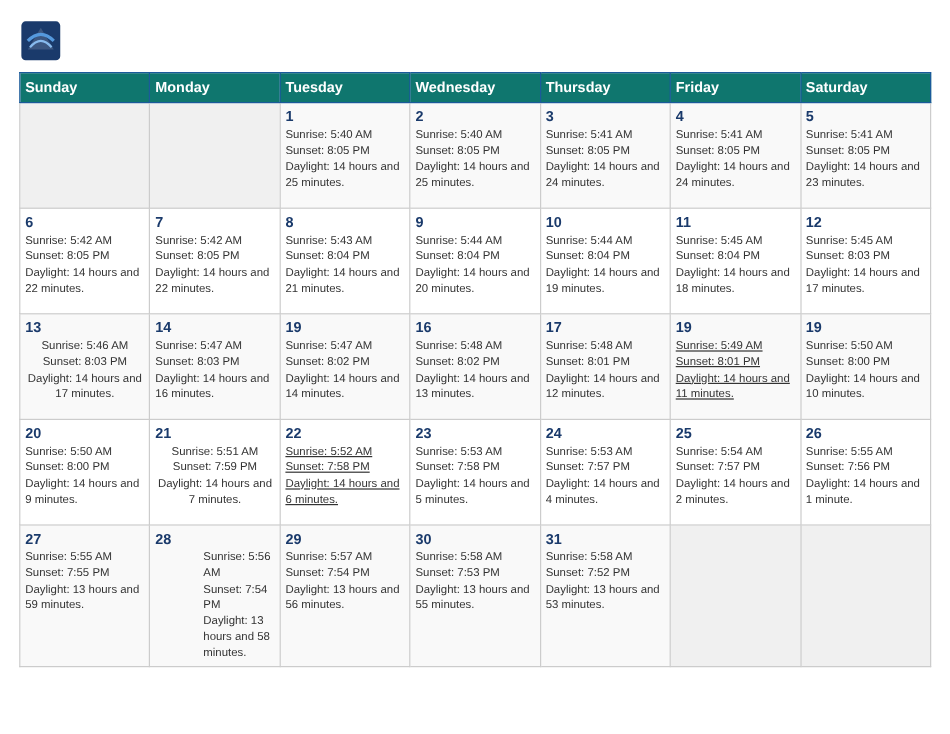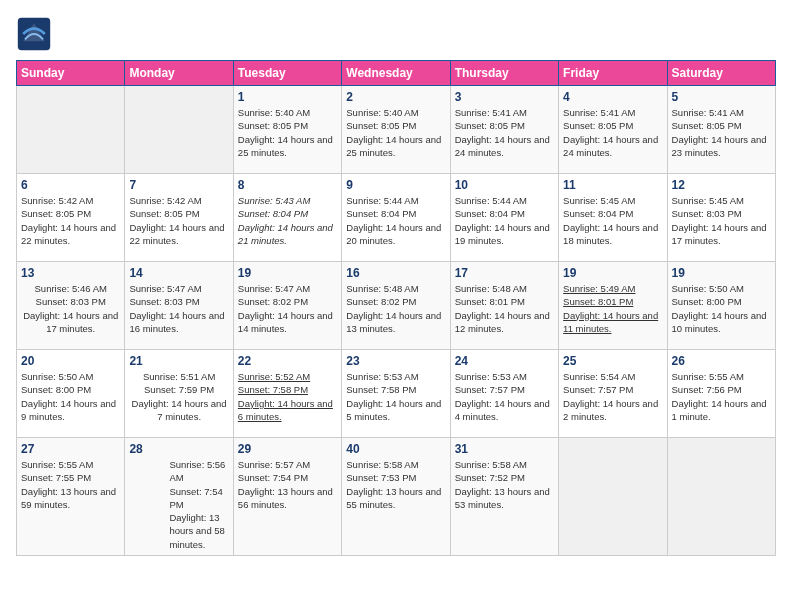--- a/index.html
+++ b/index.html
@@ -43,21 +43,21 @@
     .location {
       font-size: 14px;
       color: #333;
     }
     .calendar {
       width: 100%;
       border-collapse: collapse;
       table-layout: fixed;
     }
     .calendar thead th {
-      background: #ec4899;
+      background: #0f766e;
       color: #fff;
       font-size: 12px;
       font-weight: bold;
       padding: 5px 4px;
       text-align: left;
       border: 1px solid #1a5a9a;
     }
     .calendar tbody td {
       border: 1px solid #ccc;
       vertical-align: top;
@@ -164,21 +164,21 @@
 Daylight: 14 hours and 22 minutes.</div>
         </td>
         <td>
           <span class="day-num">7</span>
           <div class="day-info" style="white-space: pre-line;">Sunrise: 5:42 AM
 Sunset: 8:05 PM
 Daylight: 14 hours and 22 minutes.</div>
         </td>
         <td>
           <span class="day-num">8</span>
-          <div class="day-info" style="white-space: pre-line; font-style: italic;">Sunrise: 5:43 AM
+          <div class="day-info" style="white-space: pre-line;">Sunrise: 5:43 AM
 Sunset: 8:04 PM
 Daylight: 14 hours and 21 minutes.</div>
         </td>
         <td>
           <span class="day-num">9</span>
           <div class="day-info" style="white-space: pre-line;">Sunrise: 5:44 AM
 Sunset: 8:04 PM
 Daylight: 14 hours and 20 minutes.</div>
         </td>
         <td>
@@ -301,21 +301,21 @@
 Sunset: 7:54 PM
 Daylight: 13 hours and 58 minutes.</div>
         </td>
         <td>
           <span class="day-num">29</span>
           <div class="day-info" style="white-space: pre-line;">Sunrise: 5:57 AM
 Sunset: 7:54 PM
 Daylight: 13 hours and 56 minutes.</div>
         </td>
         <td>
-          <span class="day-num">40</span>
+          <span class="day-num">30</span>
           <div class="day-info" style="white-space: pre-line;">Sunrise: 5:58 AM
 Sunset: 7:53 PM
 Daylight: 13 hours and 55 minutes.</div>
         </td>
         <td>
           <span class="day-num">31</span>
           <div class="day-info" style="white-space: pre-line;">Sunrise: 5:58 AM
 Sunset: 7:52 PM
 Daylight: 13 hours and 53 minutes.</div>
         </td>

